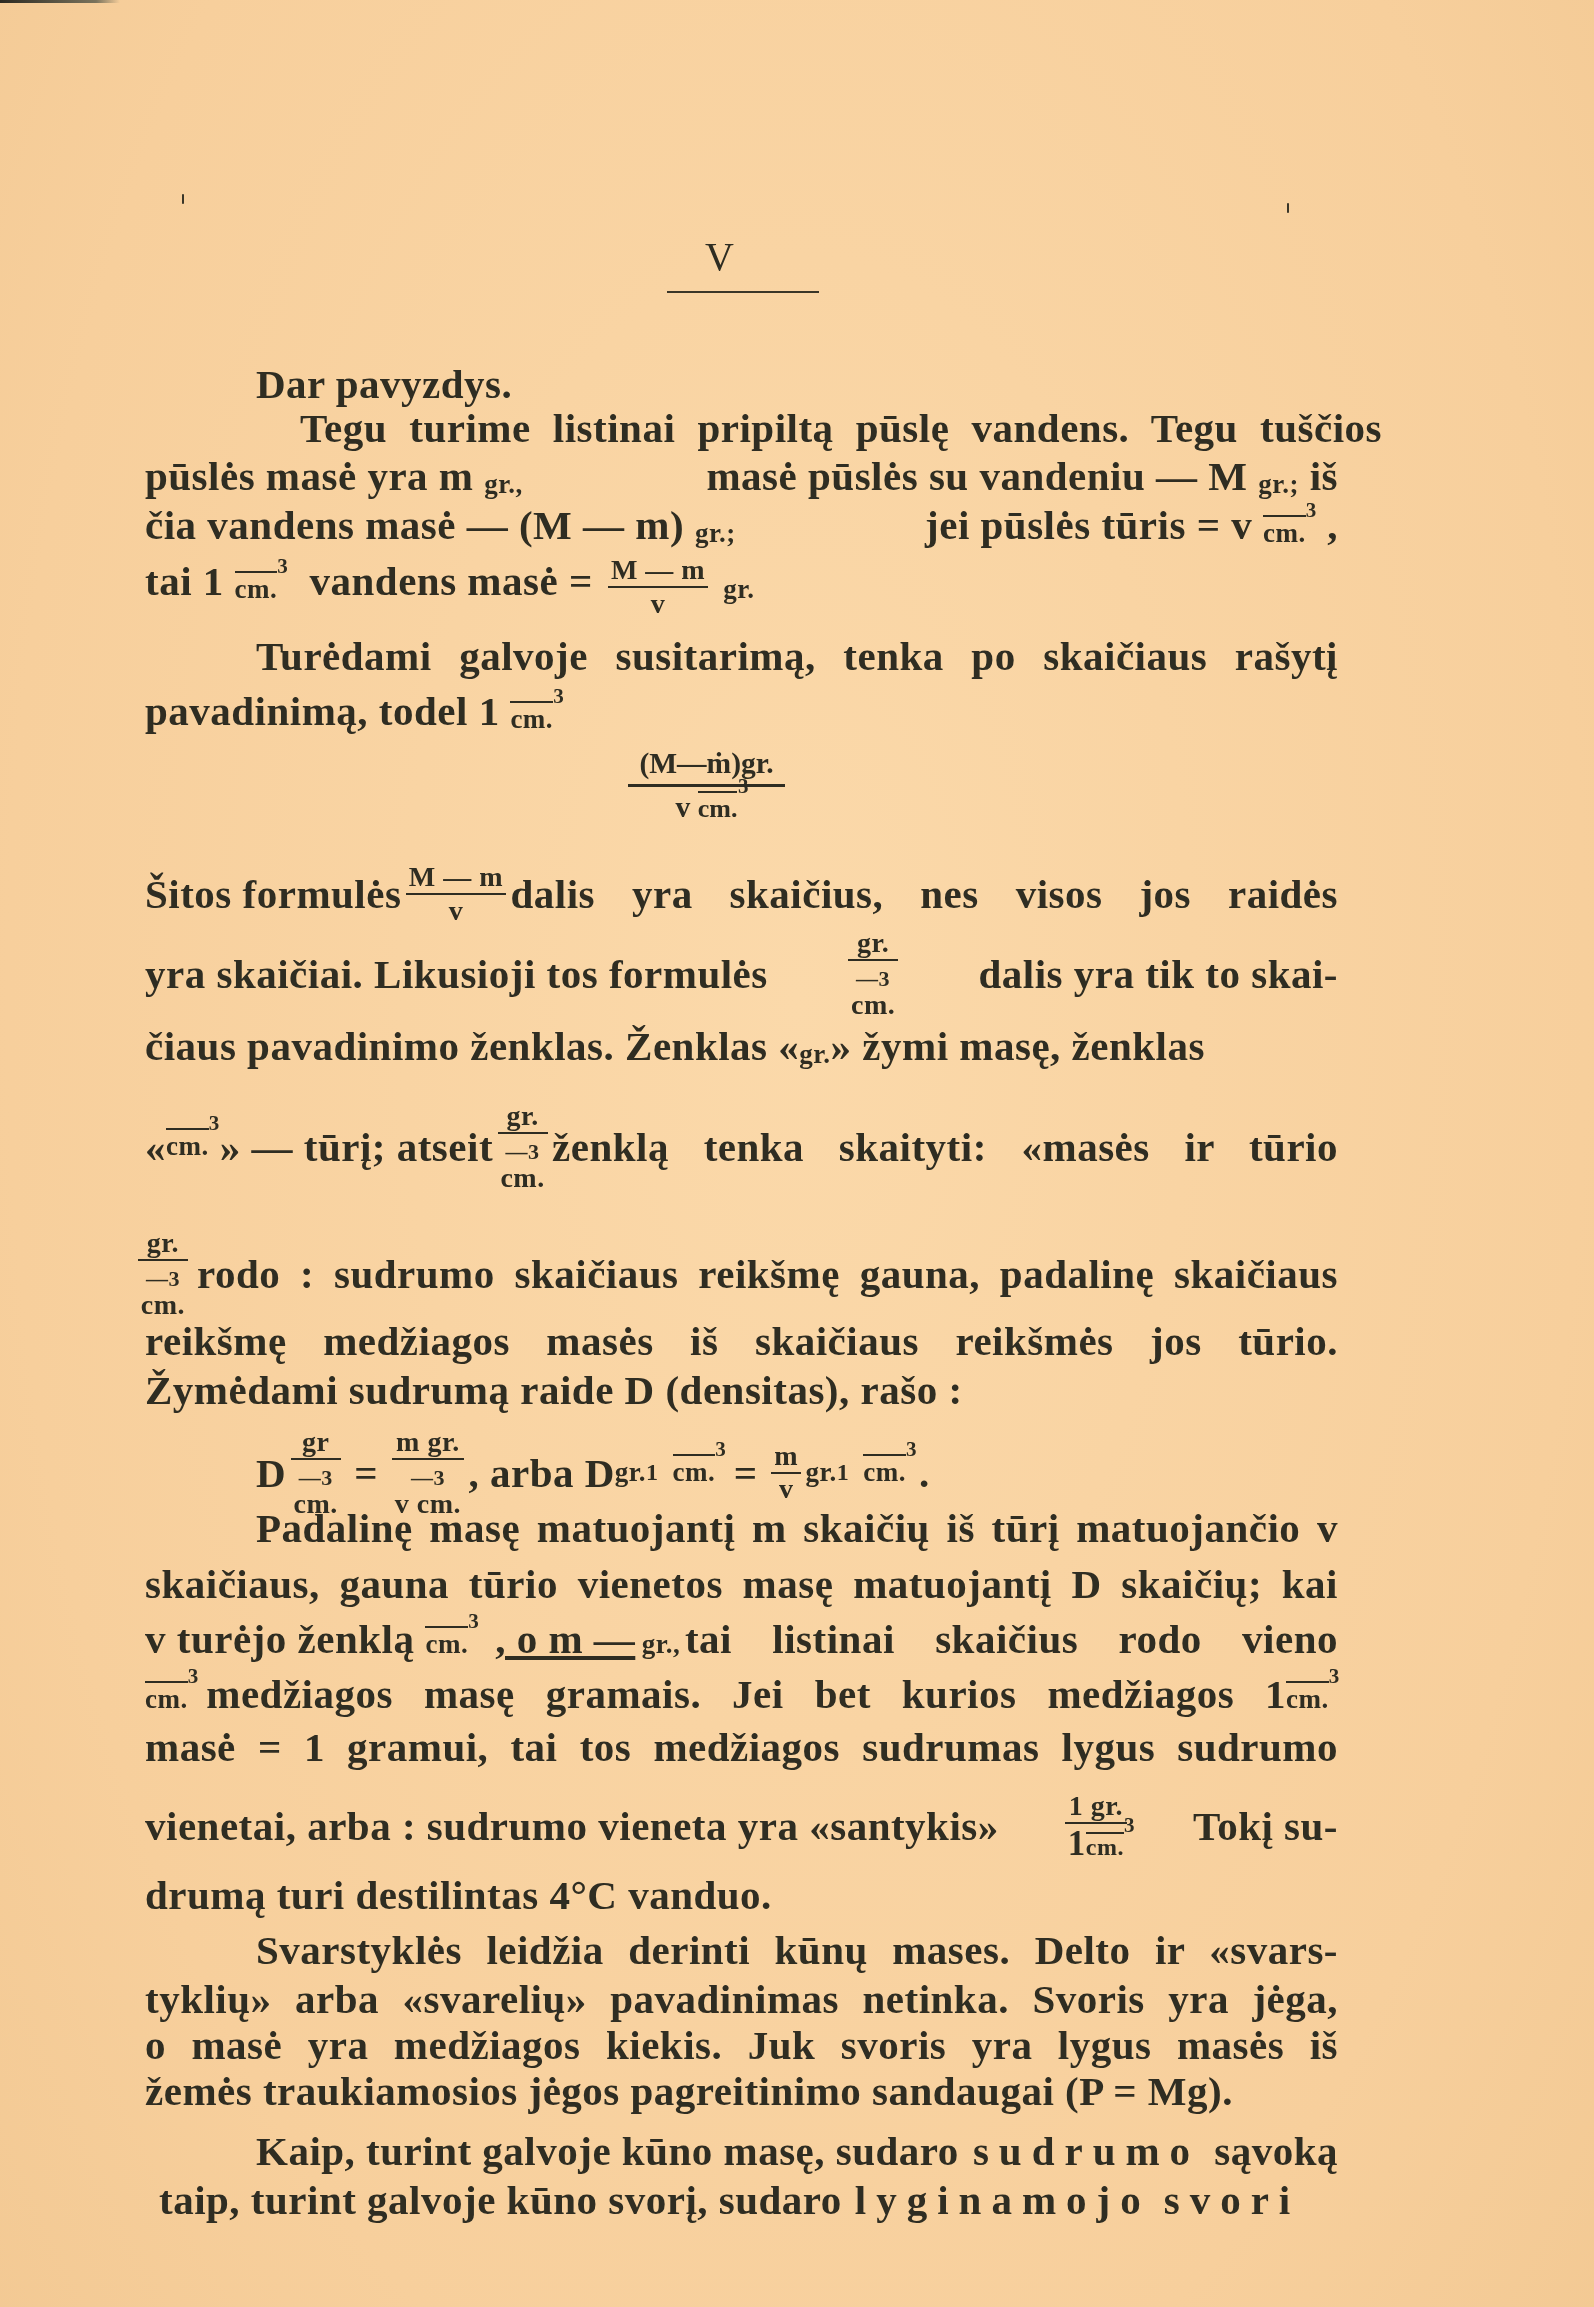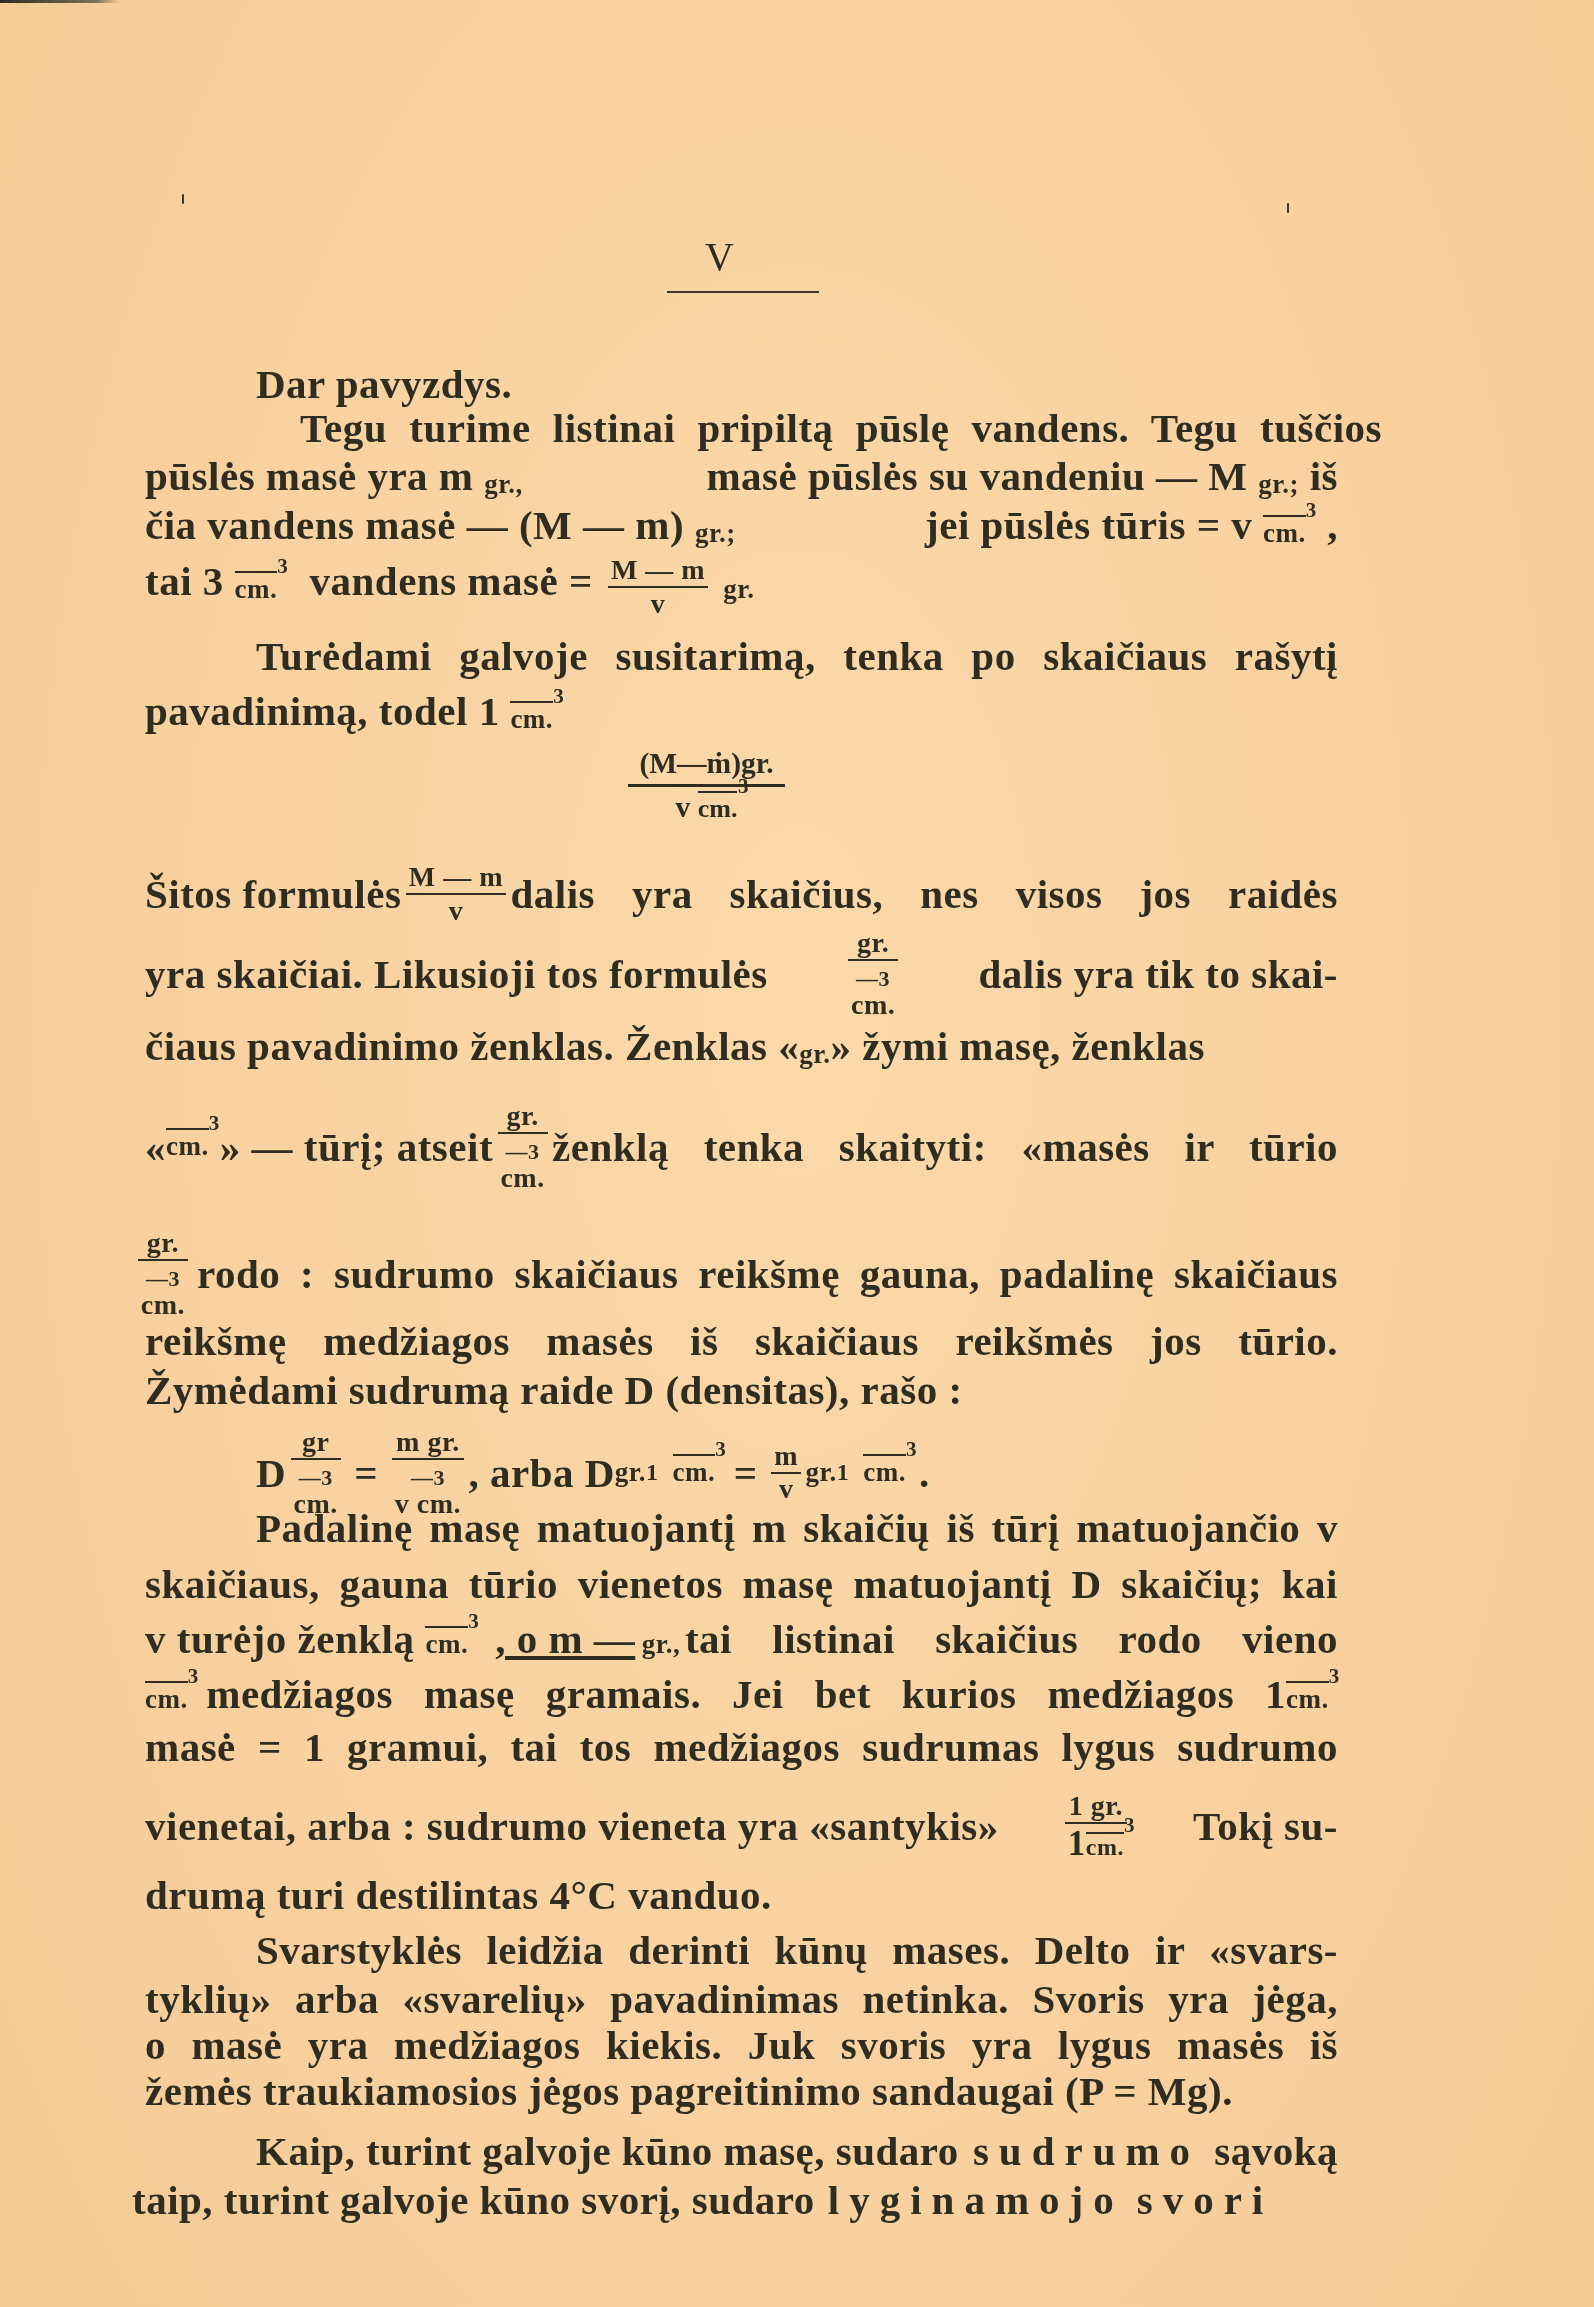--- a/index.html
+++ b/index.html
@@ -74,21 +74,21 @@
     <span><span>pūslės  masė yra m</span> <span class="sub">gr.,</span></span>
     <span><span>masė  pūslės su vandeniu — M</span> <span class="sub">gr.;</span> <span>iš</span></span>
   </div>
 
   <div class="line" style="left:145px;top:501px;width:1193px;display:flex;justify-content:space-between;align-items:baseline;">
     <span><span>čia vandens masė — (M — m)</span> <span class="sub">gr.;</span></span>
     <span><span>jei pūslės tūris = v</span> <span class="cube sub"><span class="ov"></span><span>cm.</span><span class="e">3</span></span>&nbsp;&nbsp;<span>,</span></span>
   </div>
 
   <div class="line" style="left:145px;top:554px;">
-    <span>tai 3</span>
+    <span>tai 1</span>
     <span class="cube sub"><span class="ov"></span><span>cm.</span><span class="e">3</span></span>
     &nbsp;&nbsp;<span>vandens masė =</span>
     <span class="frac" style="vertical-align:-17.5px;">
       <span class="num">M — m</span>
       <span class="rule"></span>
       <span class="den">v</span>
     </span>
     <span class="sub">gr.</span>
   </div>
 
@@ -244,21 +244,21 @@
   </div>
   <div class="line" style="left:145px;top:2067px;">
     <span>žemės traukiamosios jėgos pagreitinimo sandaugai (P = Mg).</span>
   </div>
 
   <div class="line" style="left:256px;top:2127px;width:1082px;display:flex;justify-content:space-between;align-items:baseline;">
     <span>Kaip, turint galvoje kūno masę, sudaro</span>
     <span class="sp">sudrumo</span>
     <span>sąvoką</span>
   </div>
-  <div class="line" style="left:132px;top:2176px;display:flex;align-items:baseline;gap:13px;">
+  <div class="line" style="left:159px;top:2176px;display:flex;align-items:baseline;gap:13px;">
     <span>taip, turint  galvoje kūno svorį, sudaro</span>
     <span class="sp">lyginamojo</span>
     <span class="sp">svori</span>
   </div>
 
   <div class="speck" style="left:182px;top:194px;width:2.3px;height:10px;"></div>
   <div class="speck" style="left:1287px;top:203px;width:1.8px;height:10px;"></div>
 
 </div>
 

